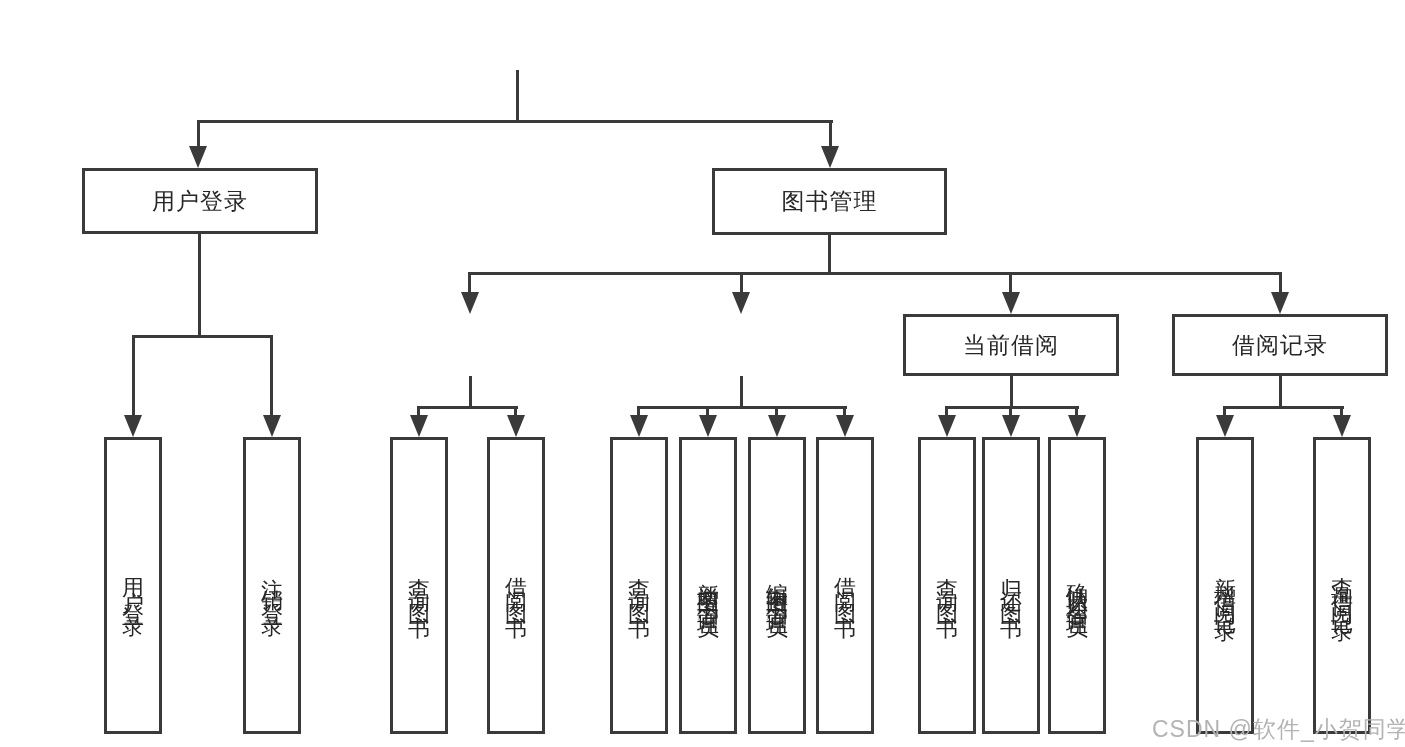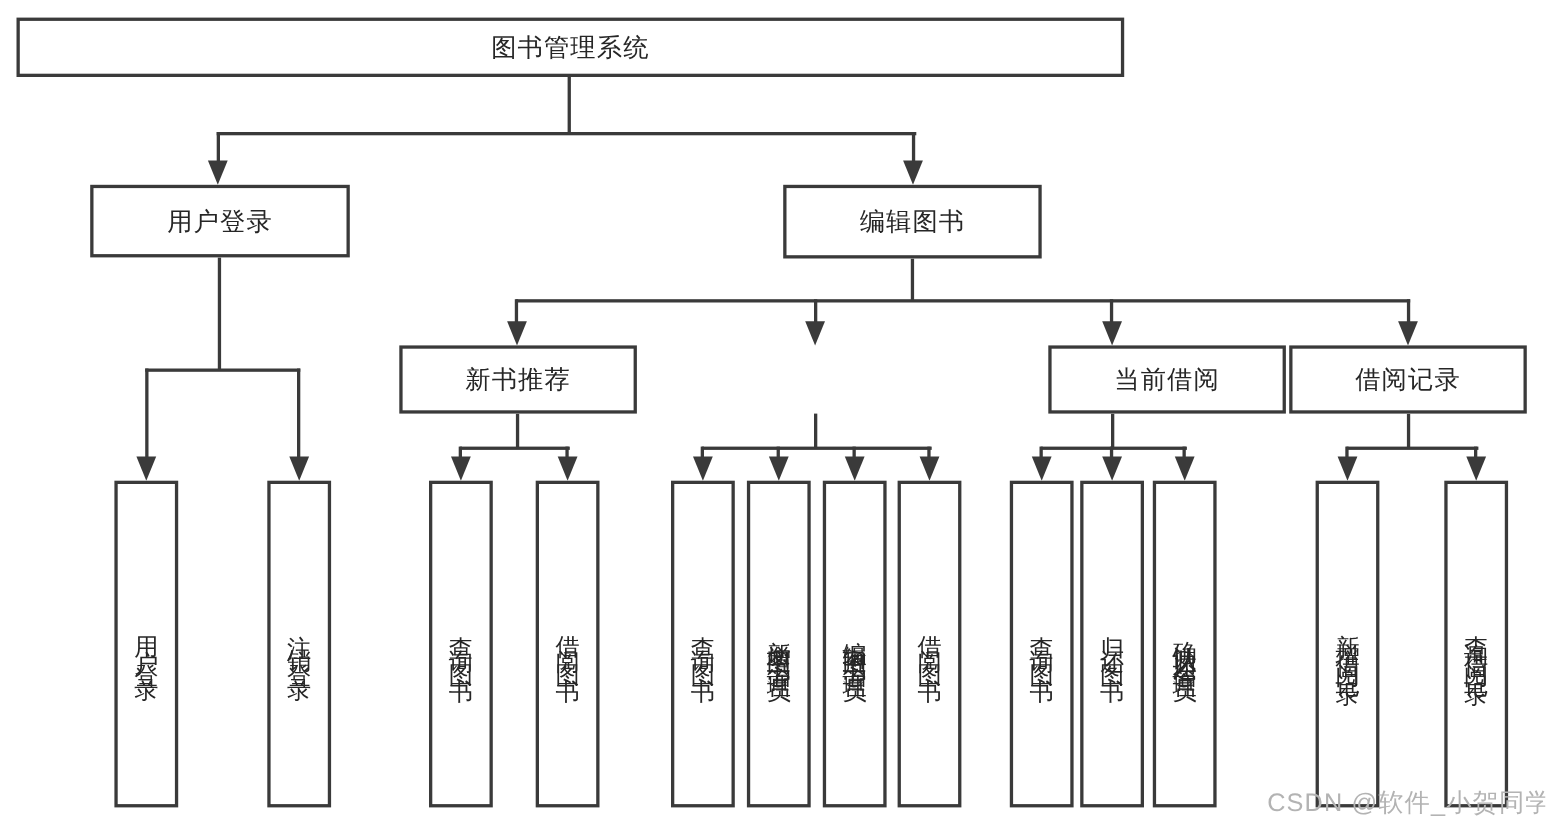--- a/index.html
+++ b/index.html
@@ -45,35 +45,29 @@
     letter-spacing:1px;
     z-index:6;
     white-space:nowrap;
   }
 </style>
 </head>
 <body>
 
 <div id="canvas">
 
-  <div class="box" style="left:15px;top:16px;width:1007px;height:54px;">
-    <span>图书管理系统</span>
-  </div>
 
   <div class="box" style="left:82px;top:168px;width:236px;height:66px;">
     <span>用户登录</span>
   </div>
   <div class="box" style="left:712px;top:168px;width:235px;height:67px;">
-    <span>编辑图书</span>
+    <span>图书管理</span>
   </div>
 
-  <div class="box" style="left:363px;top:314px;width:216px;height:62px;">
-    <span>新书推荐</span>
-  </div>
-  <div class="box" style="left:953px;top:314px;width:216px;height:62px;">
+  <div class="box" style="left:903px;top:314px;width:216px;height:62px;">
     <span>当前借阅</span>
   </div>
   <div class="box" style="left:1172px;top:314px;width:216px;height:62px;">
     <span>借阅记录</span>
   </div>
 
   <div class="box vbox ls4" style="left:104px;">
     <span>用户登录</span>
   </div>
   <div class="box vbox ls4" style="left:243px;">

